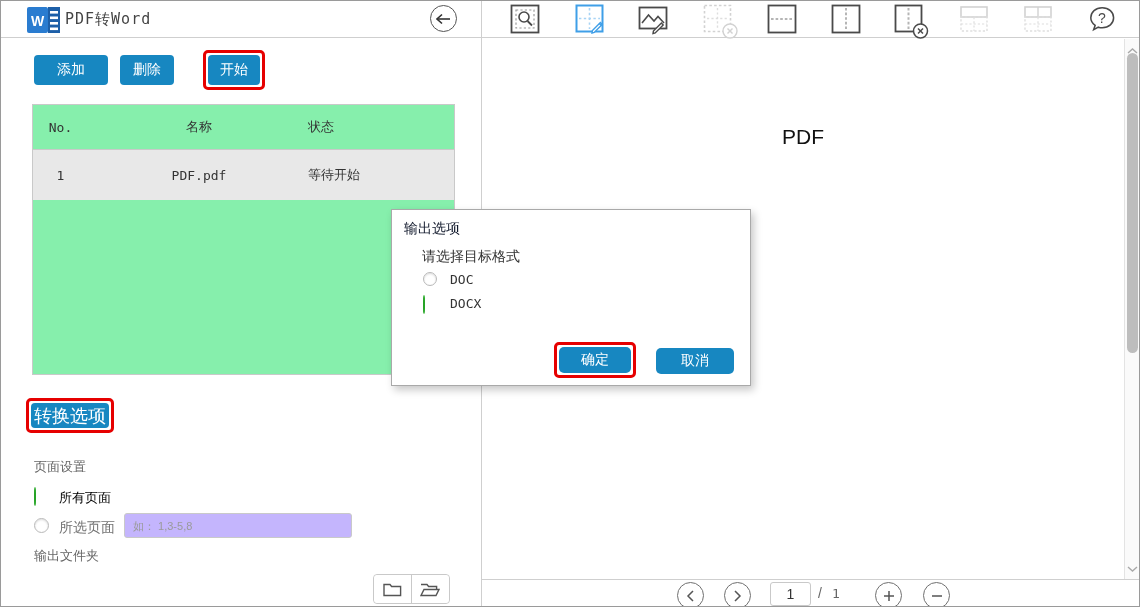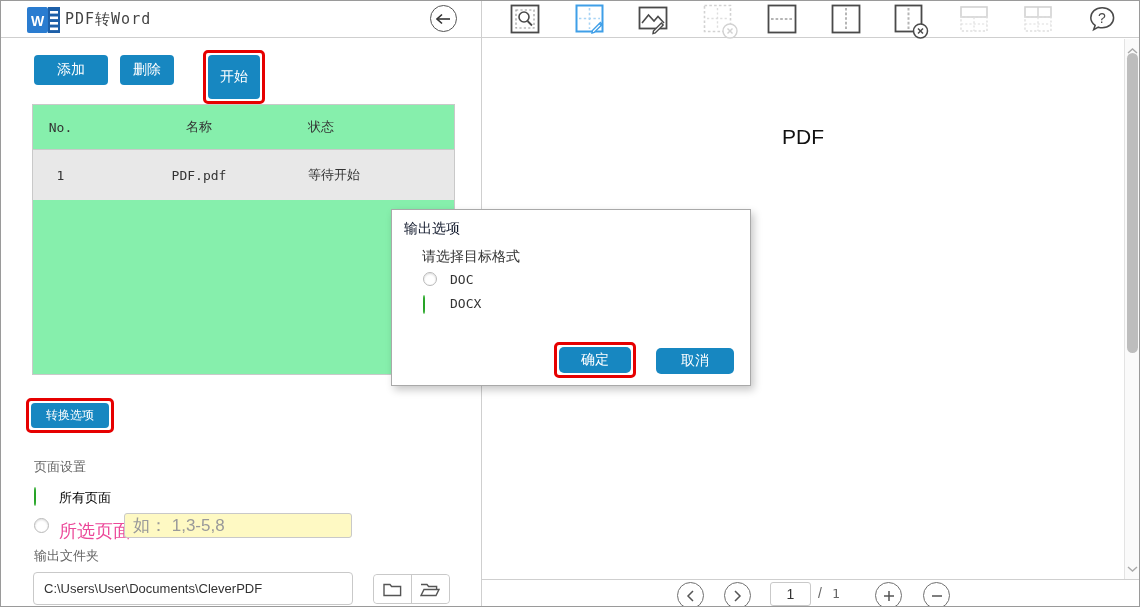--- a/index.html
+++ b/index.html
@@ -21,43 +21,43 @@
   
   .btn {
     display:flex; align-items:center; justify-content:center;
     background:#1787c1; color:#fff; border:none; border-radius:4px;
     font-size:14px; cursor:pointer; font-family:"Liberation Sans",sans-serif;
   }
   .btn-add { left:33px; top:54px; width:74px; height:30px; }
   .btn-del { left:119px; top:54px; width:54px; height:30px; }
   .red-box { border:3px solid #e60000; border-radius:5px; padding:2px; background:transparent; }
   .box-start { left:202px; top:49px; }
-  .box-start .btn { width:52px; height:44px; }
+  .box-start .btn { width:52px; height:30px; }
 
   
   .file-table { left:31px; top:103px; width:423px; height:271px; border:1px solid #c9c9c9; background:#86efac; font-family:"DejaVu Sans Mono", monospace; font-size:13px; color:#333; }
   .ft-head { display:flex; height:45px; align-items:center; border-bottom:1px solid #c9c9c9; }
   .ft-row  { display:flex; height:50px; align-items:center; background:#e8e8e8; }
   .col-no   { width:55px; text-align:center; }
   .col-name { flex:1; text-align:center; padding-left:2px; }
   .col-status { width:146px; text-align:left; }
 
   
   .box-convert { left:25px; top:397px; }
-  .box-convert .btn { width:78px; height:25px; font-size:12px; }
+  .box-convert .btn { width:78px; height:25px; font-size:18px; }
   .label-gray { font-size:13px; color:#666; }
   .lbl-pagesettings { left:33px; top:457px; }
   .radio { width:15px; height:15px; border-radius:50%; border:1px solid #b9b9b9; background:#fff; box-shadow:inset 0 1px 2px rgba(0,0,0,.14); cursor:pointer; }
   .radio.checked { background:#2eb52e; border-color:#27a327; position:relative; box-shadow:none; }
   .radio.checked::after { content:""; position:absolute; left:5px; top:5px; width:5px; height:5px; border-radius:50%; background:#fff; }
   .row-allpages-radio { left:33px; top:487px; }
   .row-allpages-lbl { left:58px; top:488px; font-size:13px; color:#000000; }
   .row-selpages-radio { left:33px; top:517px; }
-  .row-selpages-lbl { left:58px; top:518px; font-size:18px; color:#ec4899;text-align:right; }
-  .pages-input { left:123px; top:512px; width:228px; height:25px; border:1px solid #c9c9c9; border-radius:3px; background:#fef9c3; font-size:17px; color:#555; padding-left:8px; }
+  .row-selpages-lbl { left:58px; top:518px; font-size:14px; color:#737373;text-align:right; }
+  .pages-input { left:123px; top:512px; width:228px; height:25px; border:1px solid #c9c9c9; border-radius:3px; background:#c4b5fd; font-size:11px; color:#555; padding-left:8px; }
   .pages-input::placeholder { color:#9a9a9a; }
   .lbl-outfolder { left:33px; top:546px; }
   .path-input { left:32px; top:571px; width:320px; height:33px; border:1px solid #c9c9c9; border-radius:4px; background:#fff; font-size:13px; color:#333; padding-left:10px; }
   .folder-group { left:372px; top:573px; width:77px; height:30px; border:1px solid #c9c9c9; border-radius:4px; background:#fff; display:flex; }
   .folder-btn { width:38px; height:28px; display:flex; align-items:center; justify-content:center; cursor:pointer; background:#fff; border:none; }
   .folder-btn:first-child { border-right:1px solid #c9c9c9; border-radius:4px 0 0 4px; }
   .folder-btn:last-child { border-radius:0 4px 4px 0; }
 
   
   .tool { top:3px; width:30px; height:30px; cursor:pointer; }
@@ -151,21 +151,20 @@
   <div class="abs label-gray lbl-pagesettings">页面设置</div>
 
   <span class="abs radio checked row-allpages-radio"></span>
   <span class="abs row-allpages-lbl">所有页面</span>
 
   <span class="abs radio row-selpages-radio"></span>
   <span class="abs row-selpages-lbl">所选页面</span>
   <input class="abs pages-input" type="text" placeholder="如： 1,3-5,8" style="">
 
   <div class="abs label-gray lbl-outfolder">输出文件夹</div>
-  <input class="abs path-input" type="text" value="C:\Users\User\Documents\CleverPDF" style="">
 
   <div class="abs folder-group">
     <button class="folder-btn">
       <svg width="19" height="15" viewBox="0 0 19 15">
         <path d="M1 2.5 h6 l1.6 2 h9 v9 h-16.6 z" fill="none" stroke="#555" stroke-width="1.4"></path>
       </svg>
     </button>
     <button class="folder-btn">
       <svg width="20" height="15" viewBox="0 0 20 15">
         <path d="M1 2.5 h6 l1.6 2 h8 v3" fill="none" stroke="#555" stroke-width="1.4"></path>

